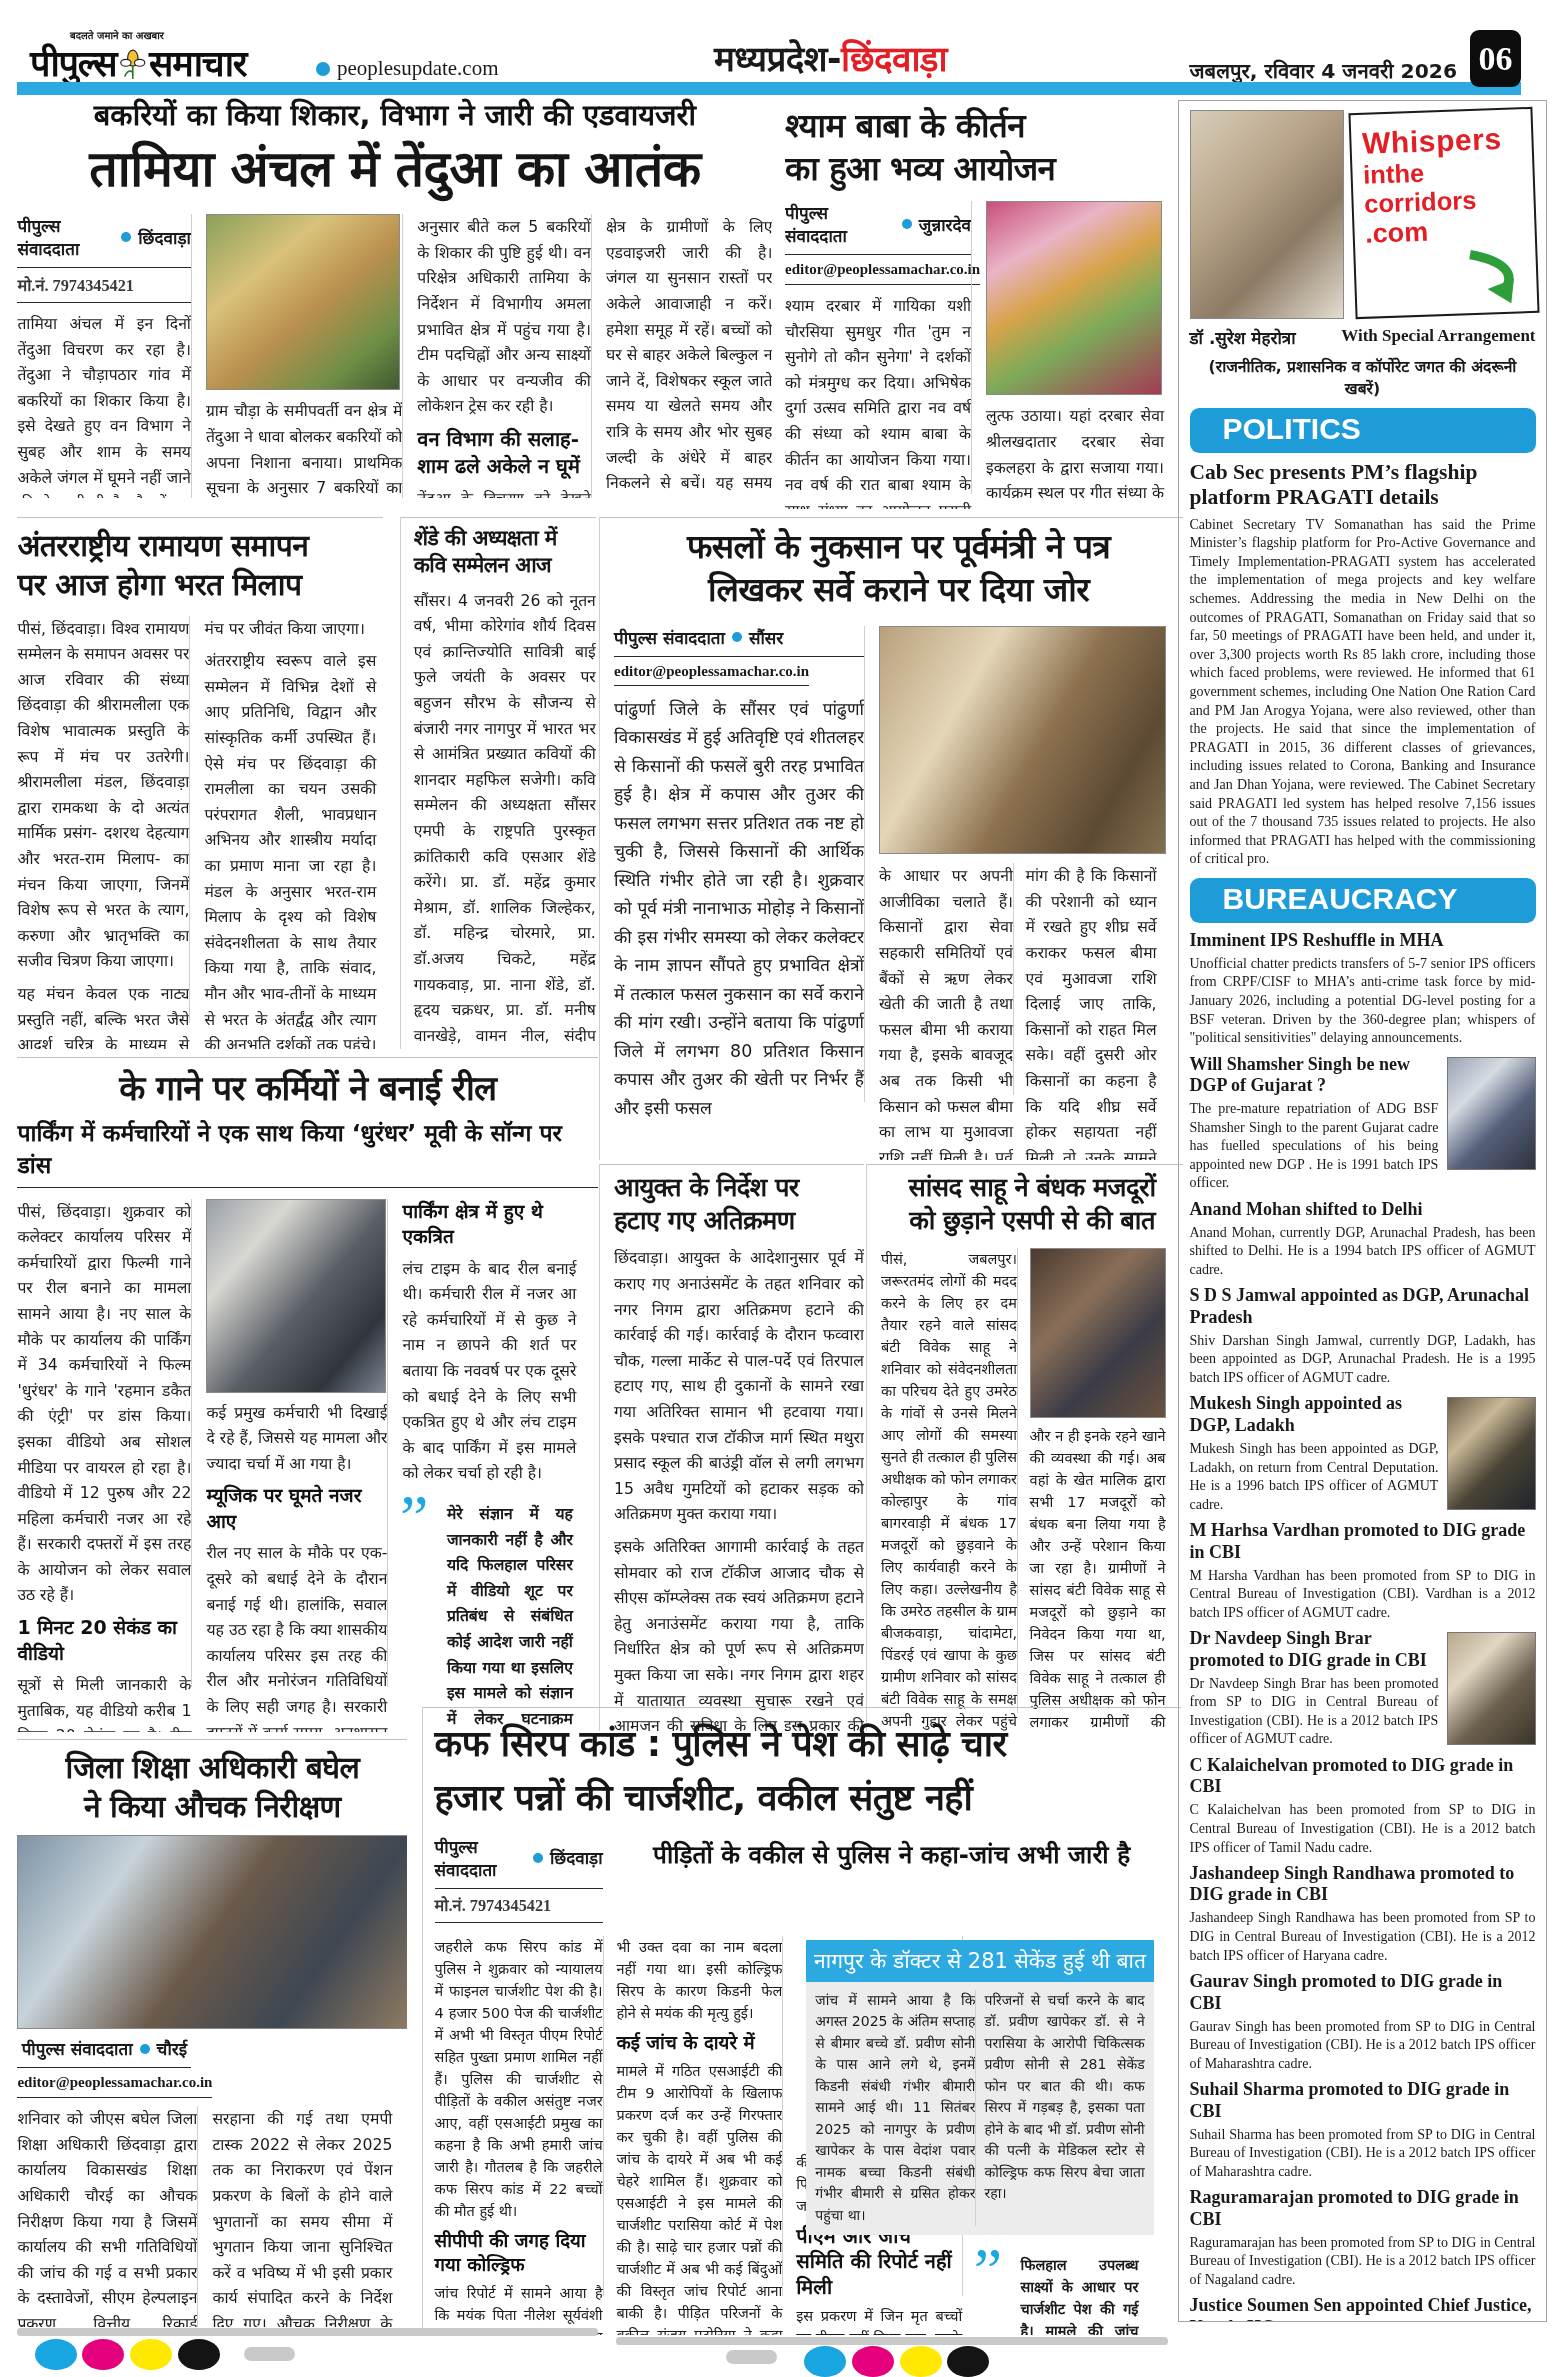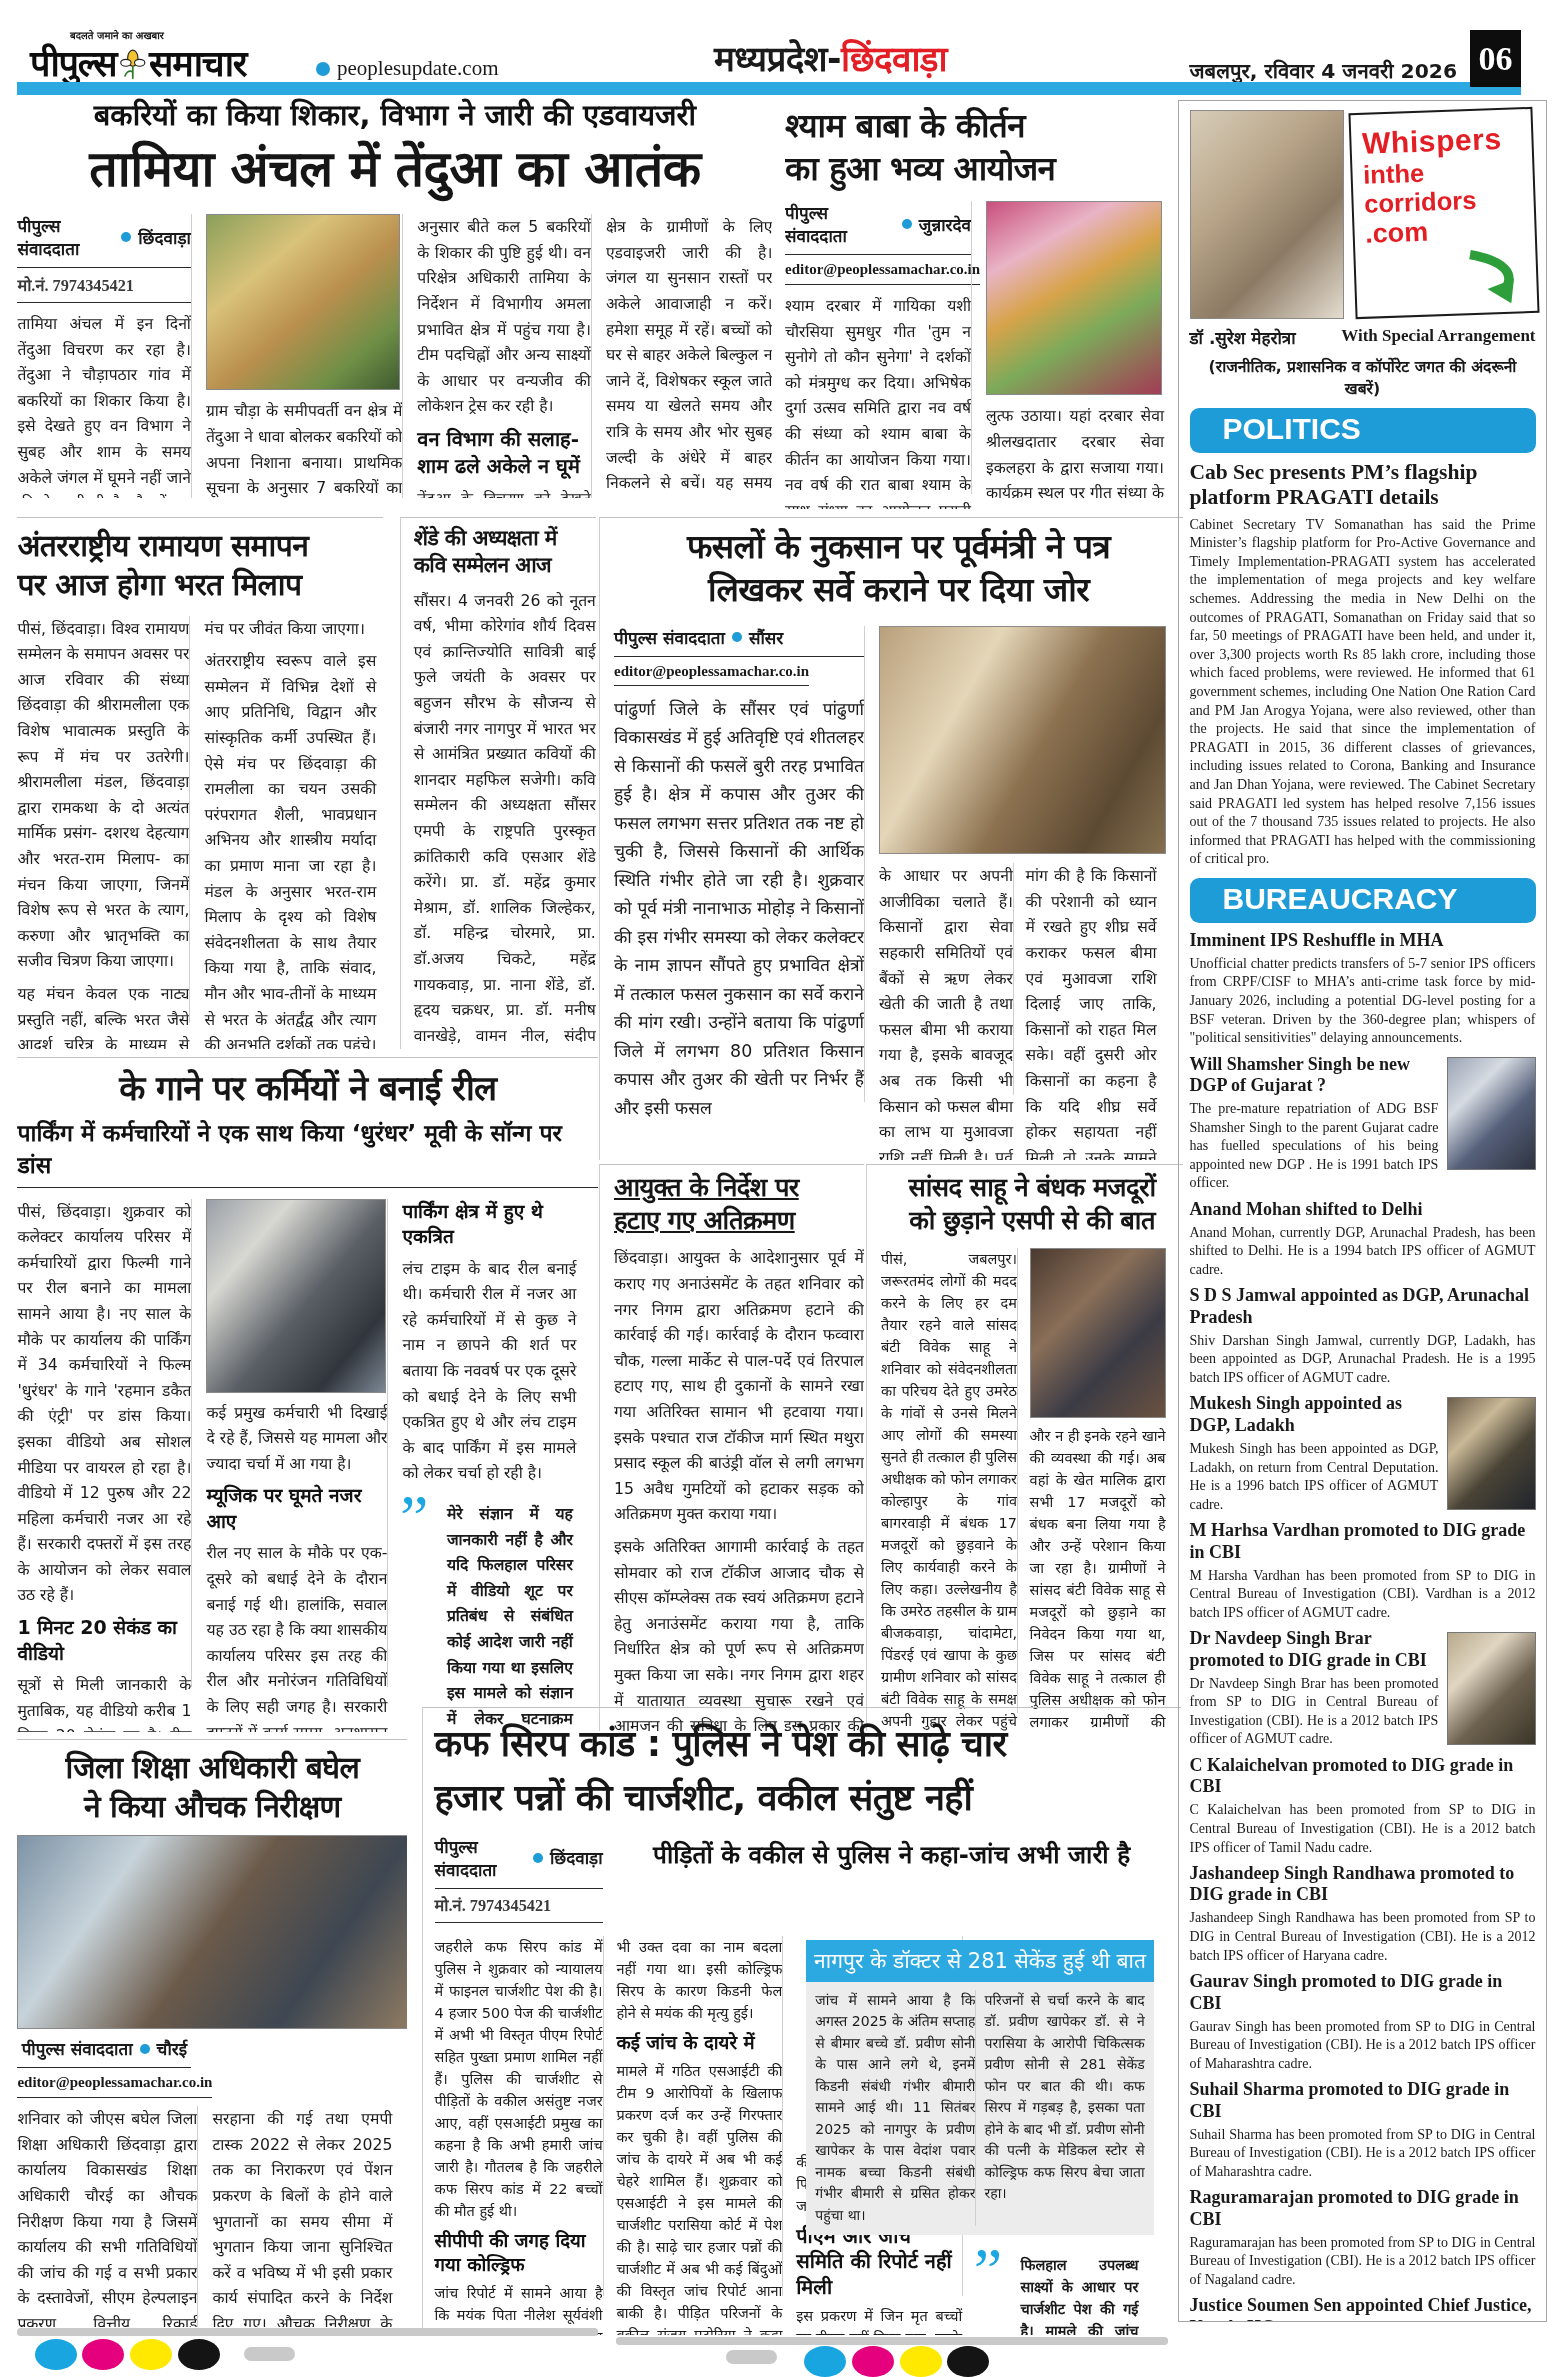--- a/index.html
+++ b/index.html
@@ -9,21 +9,21 @@
   .art{position:absolute;overflow:hidden;}
   
   .tagline{font-size:10px;font-weight:700;}
   .logo{font-size:36px;font-weight:700;letter-spacing:-1.2px;display:flex;align-items:center;gap:3.5px;color:#0d0d0d;}
   .site{font-family:"Liberation Serif","DejaVu Serif",serif;font-size:21px;display:flex;align-items:center;gap:7px;}
   .sitedot{width:14px;height:14px;border-radius:50%;background:#1E9CD7;display:inline-block;}
   .mast-center{font-size:35px;font-weight:700;letter-spacing:-0.6px;text-align:center;}
   .mast-red{color:#E31E24;}
   .dateline{font-size:20.3px;font-weight:700;text-align:right;}
   .pagebox{background:#0d0d0d;color:#fff;font-family:"Liberation Serif",serif;font-size:34px;font-weight:700;
-           display:flex;align-items:center;justify-content:center;}
+           display:flex;align-items:center;justify-content:center;border-radius:9px;}
   .cyanbar{background:#2BA9E0;}
   
   .dhl{font-weight:700;color:#161616;letter-spacing:-0.6px;line-height:1.3;}
   .kicker{font-weight:700;color:#111;text-align:center;}
   .sub{font-weight:700;color:#111;}
   
   .cols{display:flex;}
   .c{min-width:0;}
   .c + .c{border-left:0.6px solid #cfcfcf;}
   .body p{font-size:15.7px;line-height:25.6px;text-align:justify;margin:0 0 7px 0;}
@@ -201,21 +201,21 @@
           </div>
           <div class="c body" style="width:131px;padding-left:11.6px;">
             <p>मांग की है कि किसानों की परेशानी को ध्यान में रखते हुए शीघ्र सर्वे कराकर फसल बीमा एवं मुआवजा राशि दिलाई जाए ताकि, किसानों को राहत मिल सके। वहीं दुसरी ओर किसानों का कहना है कि यदि शीघ्र सर्वे होकर सहायता नहीं मिली तो उनके सामने गंभीर आर्थिक संकट खड़ा हो जाएगा।</p>
           </div>
         </div>
       </div>
     </div>
   </div>
 
   <div class="art topline" style="left:599px;top:1164px;width:250px;height:566px;border-left:0.6px solid #cfcfcf;padding-left:14px;">
-    <div class="dhl" style="font-size:25.6px;margin-top:5.8px;text-decoration:underline;">
+    <div class="dhl" style="font-size:25.6px;margin-top:5.8px;">
       <div>आयुक्त के निर्देश पर</div>
       <div>हटाए गए अतिक्रमण</div>
     </div>
     <div class="body" style="margin-top:8.1px;">
       <p>छिंदवाड़ा। आयुक्त के आदेशानुसार पूर्व में कराए गए अनाउंसमेंट के तहत शनिवार को नगर निगम द्वारा अतिक्रमण हटाने की कार्रवाई की गई। कार्रवाई के दौरान फव्वारा चौक, गल्ला मार्केट से पाल-पर्दे एवं तिरपाल हटाए गए, साथ ही दुकानों के सामने रखा गया अतिरिक्त सामान भी हटवाया गया। इसके पश्चात राज टॉकीज मार्ग स्थित मथुरा प्रसाद स्कूल की बाउंड्री वॉल से लगी लगभग 15 अवैध गुमटियों को हटाकर सड़क को अतिक्रमण मुक्त कराया गया।</p>
       <p>इसके अतिरिक्त आगामी कार्रवाई के तहत सोमवार को राज टॉकीज आजाद चौक से सीएस कॉम्प्लेक्स तक स्वयं अतिक्रमण हटाने हेतु अनाउंसमेंट कराया गया है, ताकि निर्धारित क्षेत्र को पूर्ण रूप से अतिक्रमण मुक्त किया जा सके। नगर निगम द्वारा शहर में यातायात व्यवस्था सुचारू रखने एवं आमजन की सुविधा के लिए इस प्रकार की कार्रवाई आगे भी निरंतर जारी रखी जाएगी।</p>
     </div>
   </div>
 
   <div class="art topline" style="left:866px;top:1164px;width:302px;height:566px;border-left:0.6px solid #cfcfcf;padding-left:14px;">

